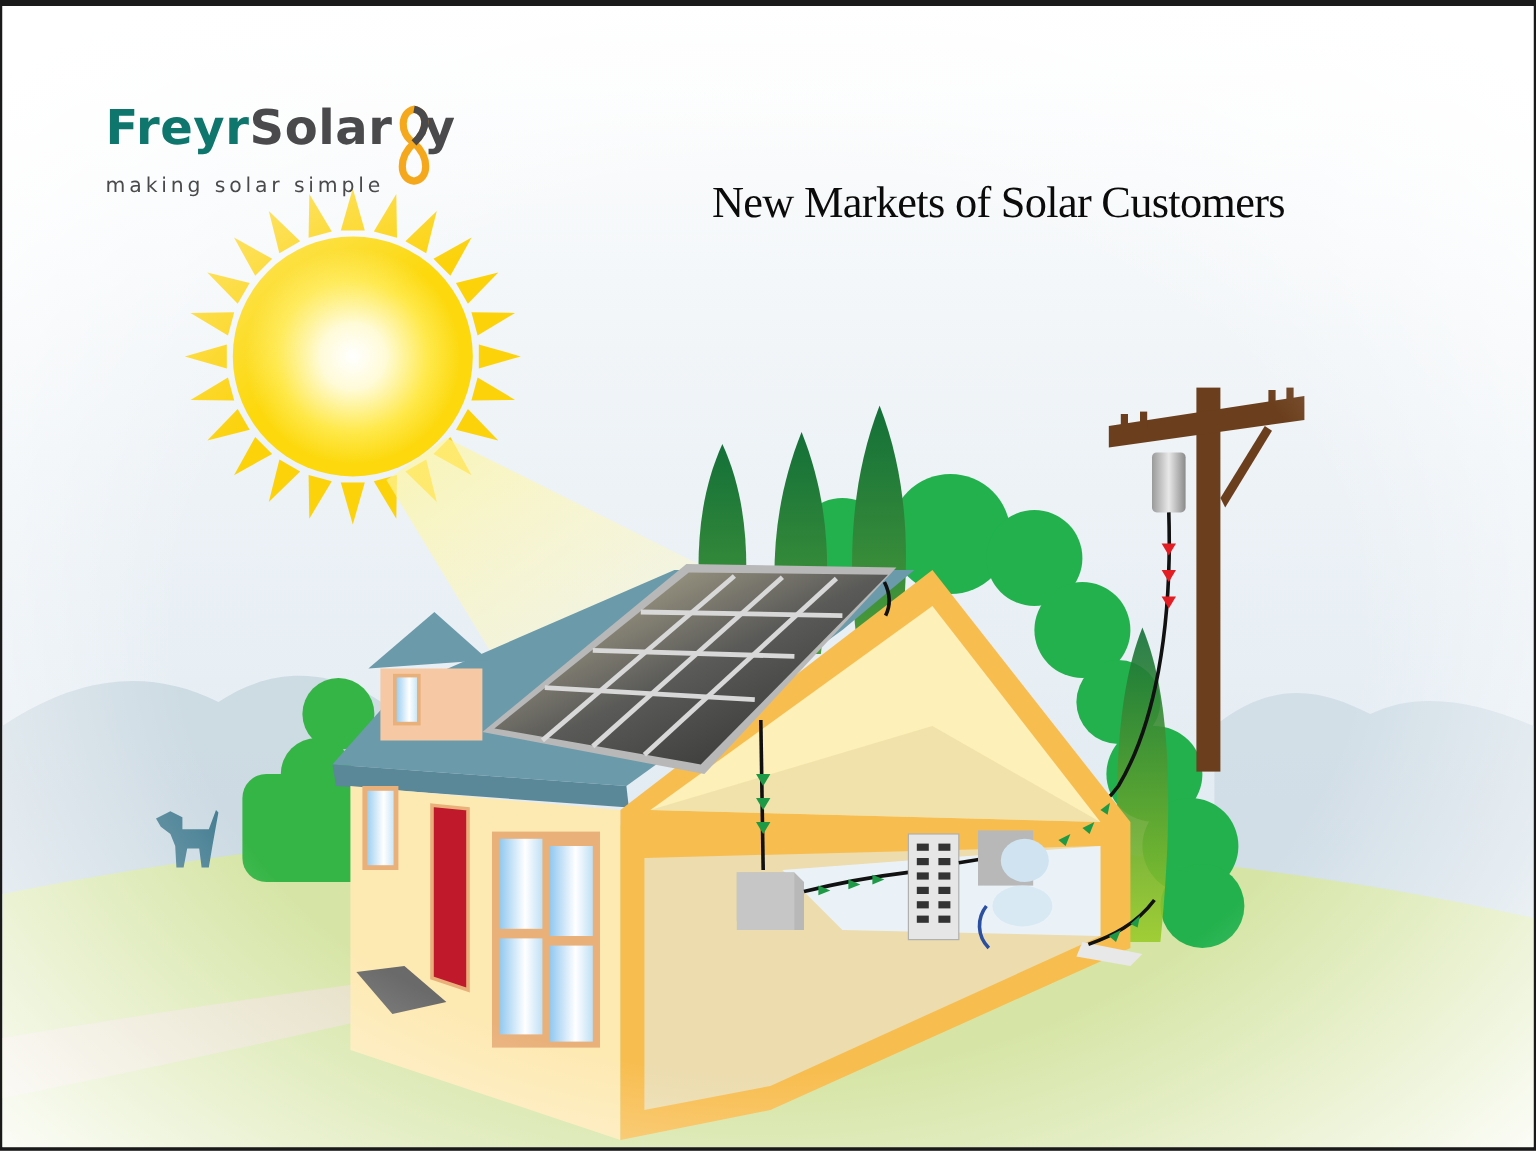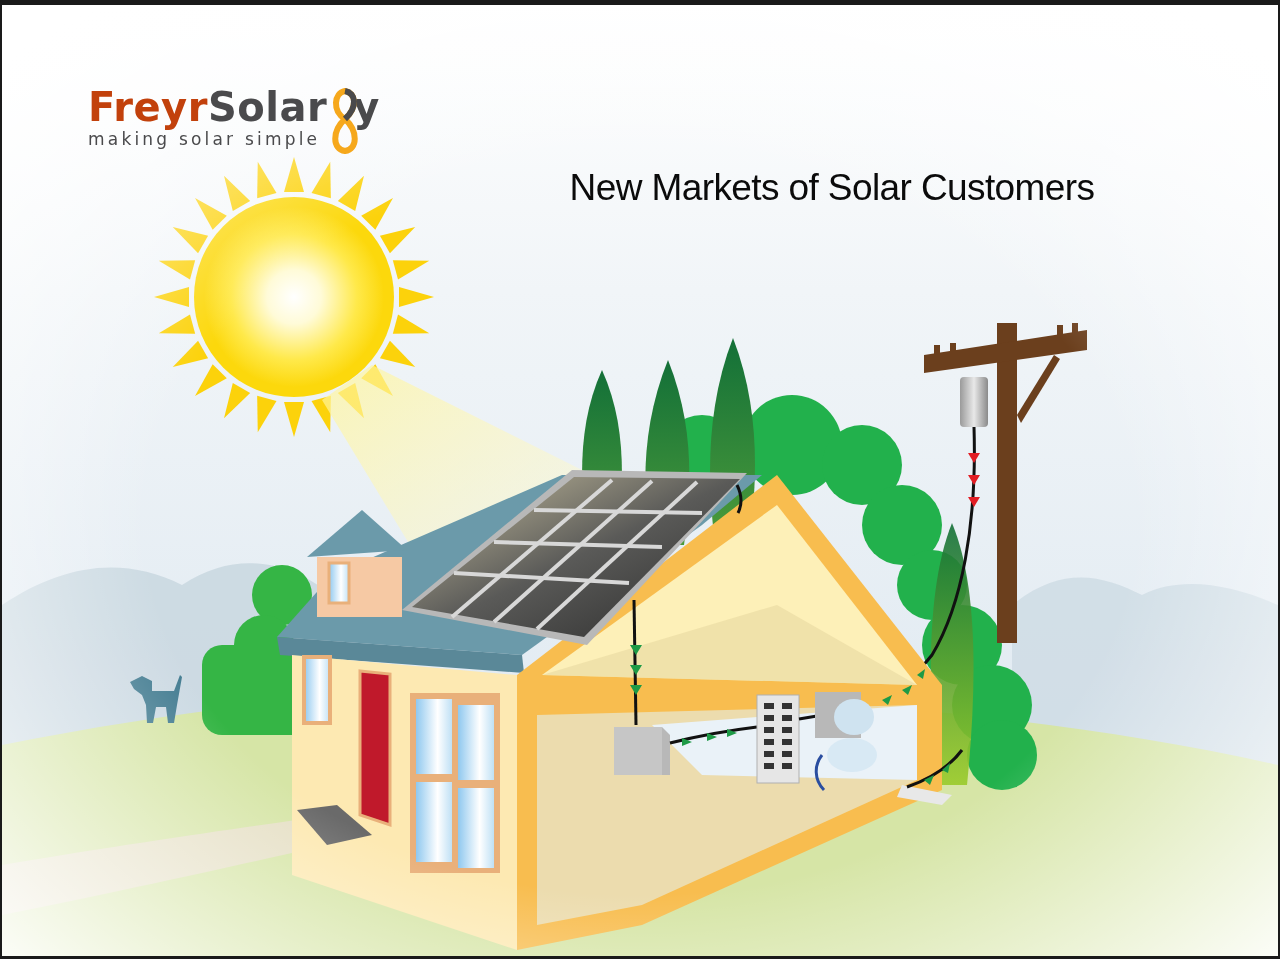--- a/index.html
+++ b/index.html
@@ -1,27 +1,27 @@
 <!DOCTYPE html>
 <html><head>
 <meta charset="utf-8">
 <style>
   html, body { margin: 0; padding: 0; }
   body { width: 1280px; height: 959px; background: #1a1a1a; overflow: hidden; position: relative; font-family: "Liberation Sans", sans-serif; }
   .frame { position: absolute; left: 2px; top: 5px; width: 1276px; height: 951px; background: #ffffff; overflow: hidden; }
   .scene { position: absolute; left: 0; top: 0; width: 1276px; height: 951px; }
   .logo { position: absolute; left: 86px; top: 80px; }
   .logo-name { font-family: "DejaVu Sans", sans-serif; font-weight: bold; font-size: 40px; letter-spacing: 0.5px; line-height: 44px; }
-  .logo-freyr { color: #c2410c; }
+  .logo-freyr { color: #0f766e; }
   .logo-energy { color: #4a4a4c; }
-  .logo-tag { font-family: "DejaVu Sans", sans-serif; font-size: 17px; letter-spacing: 3.2px; color: #4a4a4c; margin-top: 0px; }
+  .logo-tag { font-family: "DejaVu Sans", sans-serif; font-size: 17px; letter-spacing: 3.2px; color: #4a4a4c; margin-top: 16px; }
   .logo-mark { position: absolute; left: 240px; top: 2px; }
   .title { position: absolute; left: 420px; top: 138px; width: 820px; text-align: center; color: #0b0b0b; font-family: "Liberation Sans", sans-serif; }
   .title-line1 { font-size: 38px; font-weight: bold; letter-spacing: -0.8px; line-height: 46px; }
-  .title-line2 { font-size: 37px; font-weight: normal; letter-spacing: -0.6px; line-height: 46px; margin-top: 22px; }
+  .title-line2 { font-size: 37px; font-weight: normal; letter-spacing: -0.6px; line-height: 46px; margin-top: 4px; font-family: Liberation Serif, serif; }
 </style>
 </head>
 <body>
 
 <div class="frame">
   <svg class="scene" viewBox="0 0 1276 951" width="1276" height="951" xmlns="http://www.w3.org/2000/svg">
     <defs>
       <radialGradient id="vignette" cx="50%" cy="55%" r="70%">
         <stop offset="0.55" stop-color="#ffffff" stop-opacity="0"></stop>
         <stop offset="1" stop-color="#ffffff" stop-opacity="1"></stop>

